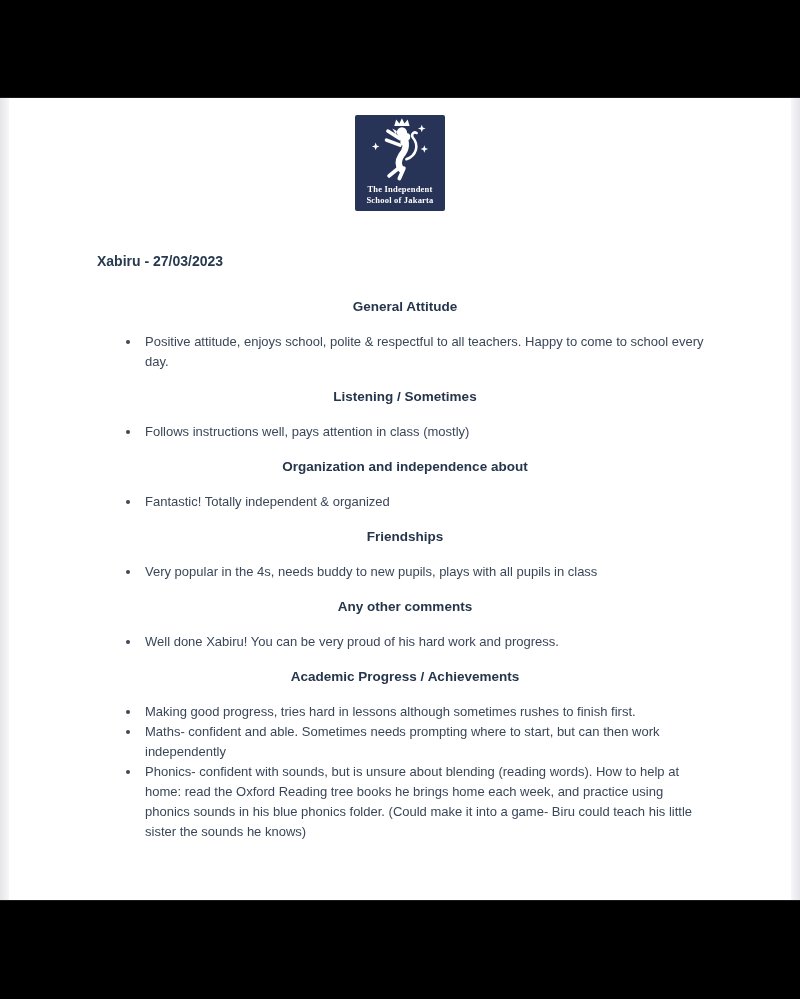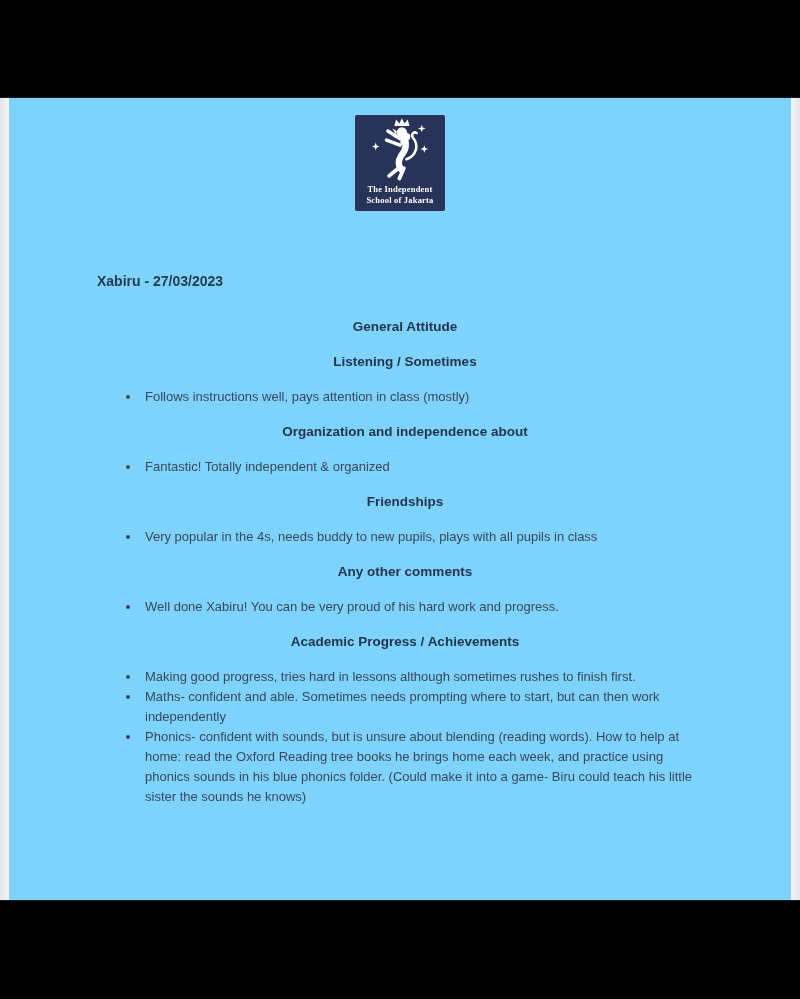--- a/index.html
+++ b/index.html
@@ -11,21 +11,21 @@
     overflow: hidden;
   }
   .letterbox { position: absolute; left: 0; width: 800px; background: #000; }
   .letterbox.top { top: 0; height: 98px; border-bottom: 1px solid #1a1a1a; }
   .letterbox.bottom { top: 900px; height: 99px; border-top: 1px solid #1a1a1a; }
 
   .paper {
     position: absolute;
     top: 98px; left: 0;
     width: 800px; height: 802px;
-    background: #7dd3fc;
+    background: #ffffff;
   }
   .paper-edge {
     position: absolute; top: 0; height: 100%; width: 9px;
   }
   .paper-edge.left  { left: 0;  background: linear-gradient(to right, #e4e4ea, #f7f7f9); }
   .paper-edge.right { right: 0; background: linear-gradient(to left,  #e4e4ea, #f7f7f9); }
 
   
   .logo {
     position: absolute;
@@ -62,21 +62,20 @@
     width: 616px;
     color: #3a4759;
     font-size: 13px;
     line-height: 20px;
   }
   .report-title {
     font-weight: bold;
     font-size: 14px;
     color: #283a50;
     margin-bottom: 26px;
-    margin-top: 20px;
   }
   .section-heading {
     font-weight: bold;
     font-size: 13.5px;
     color: #25354b;
     margin: 15px 0 15px 0;
     text-align: center;
   }
   .bullet-list {
     list-style: disc outside;
@@ -125,20 +124,23 @@
     </svg>
     <div class="logo-text">The Independent</div>
     <div class="logo-text">School of Jakarta</div>
   </div>
 
   <div class="content">
     <div class="report-title">Xabiru - 27/03/2023</div>
 
     <div class="section">
       <div class="section-heading">General Attitude</div>
+      <ul class="bullet-list">
+        <li>Positive attitude, enjoys school, polite &amp; respectful to all teachers. Happy to come to school every day.</li>
+      </ul>
     </div>
 
     <div class="section">
       <div class="section-heading">Listening / Sometimes</div>
       <ul class="bullet-list">
         <li>Follows instructions well, pays attention in class (mostly)</li>
       </ul>
     </div>
 
     <div class="section">

